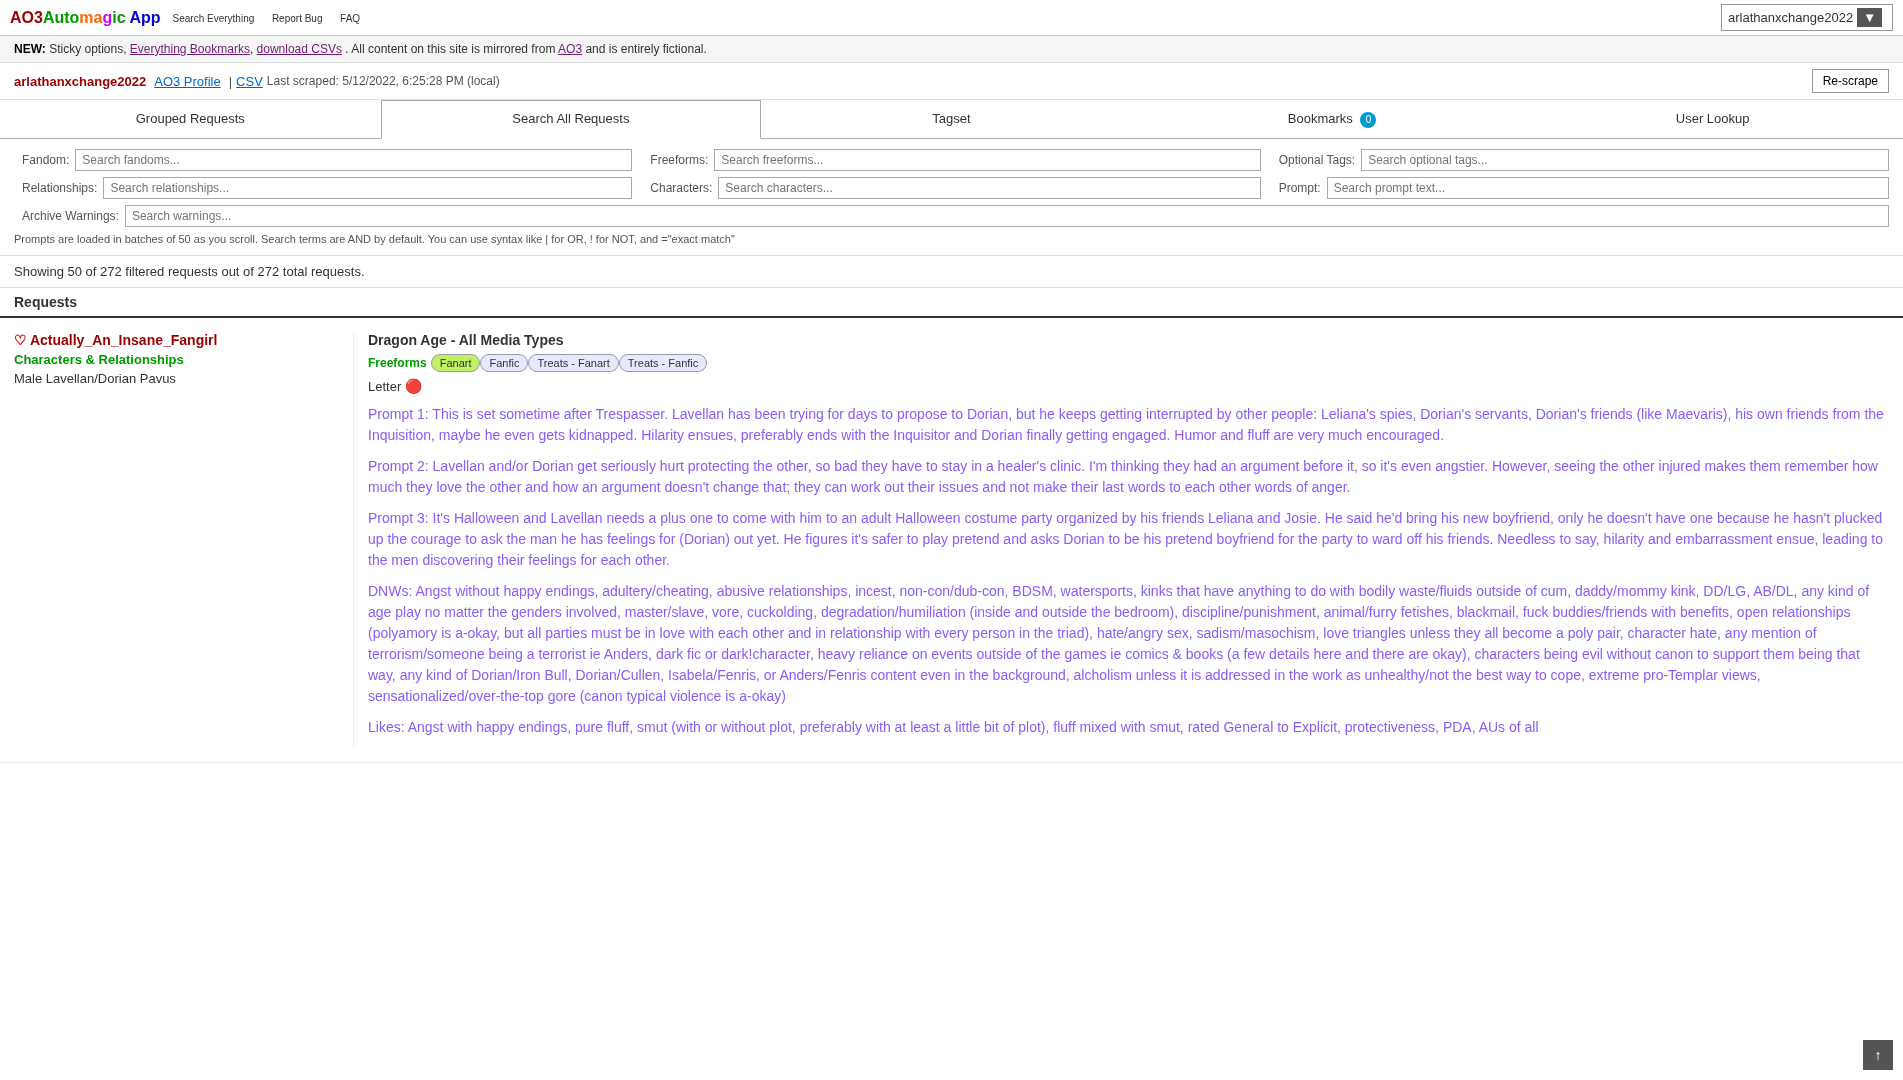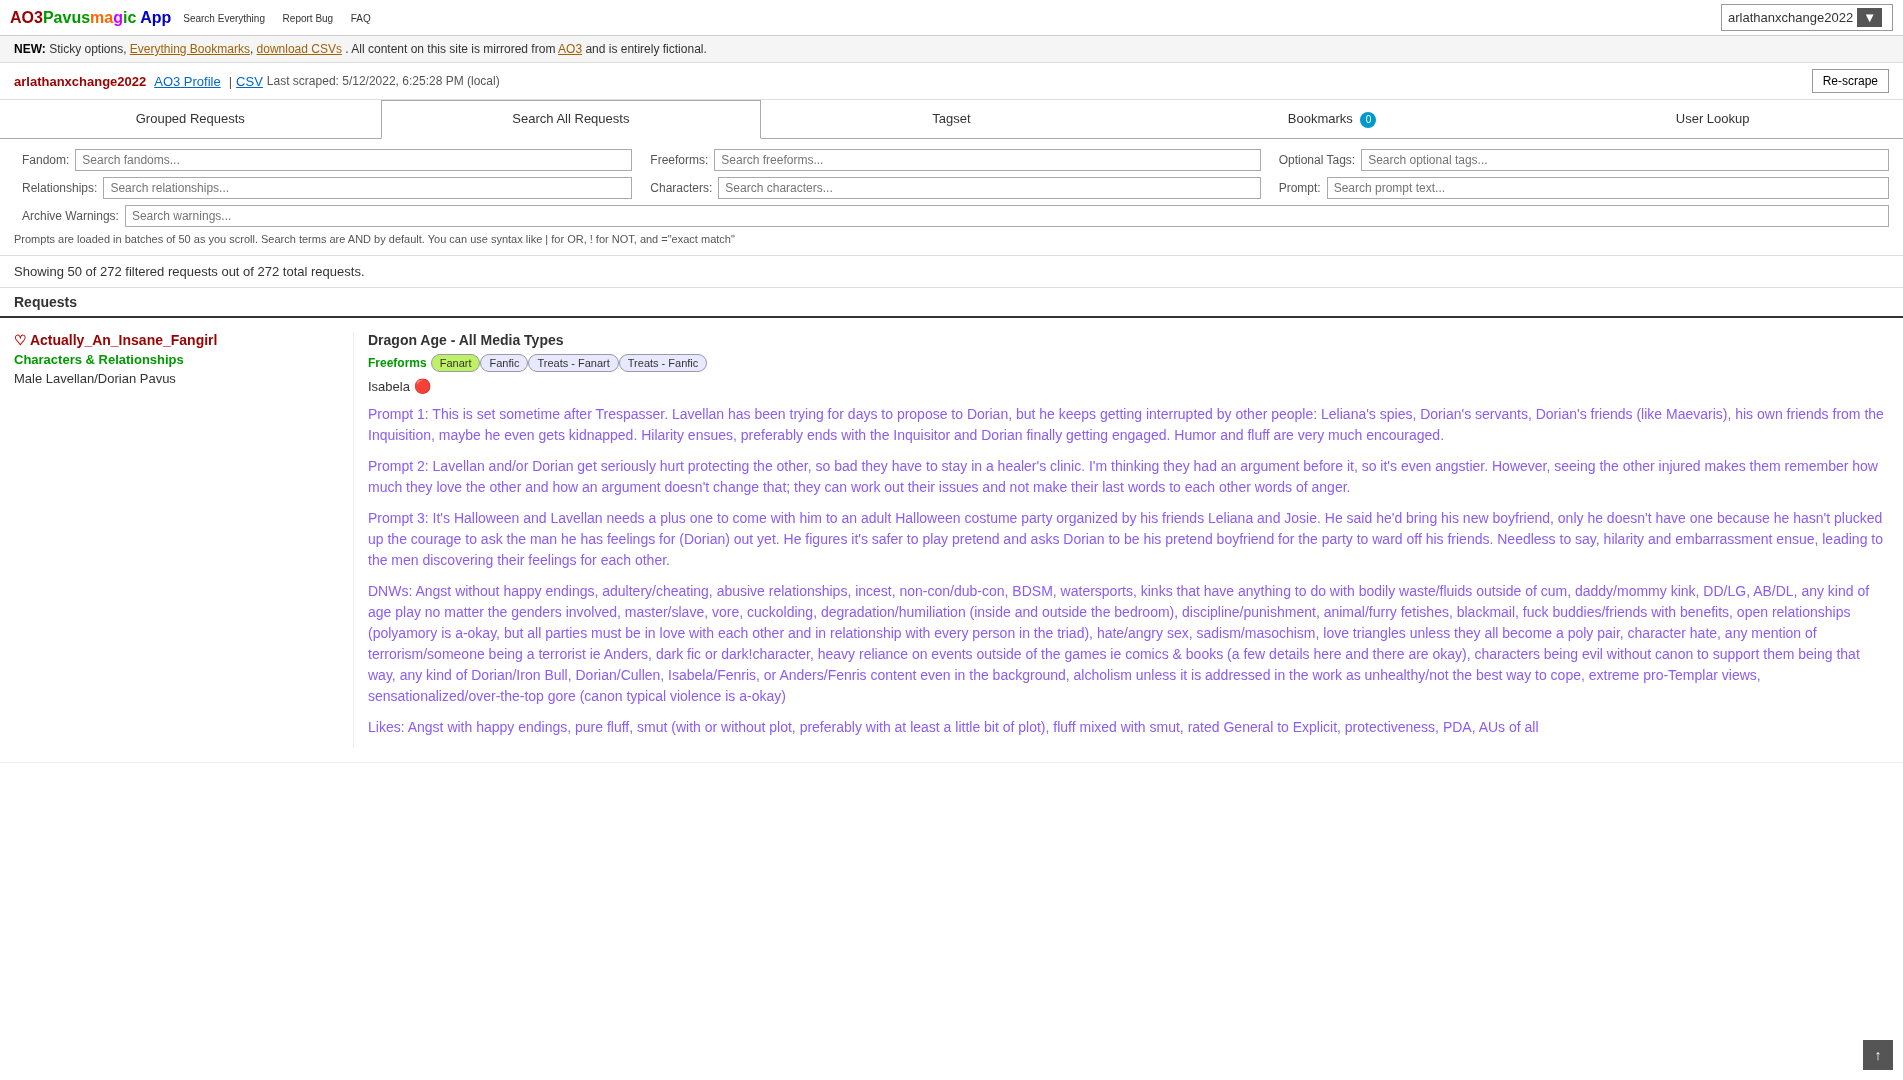--- a/index.html
+++ b/index.html
@@ -14,21 +14,21 @@
     #header .logo span.app { color: #00c; }
     #header nav a { color: #333; text-decoration: none; margin-right: 14px; font-size: 10px; }
     #header .user-section { margin-left: auto; display: flex; align-items: center; }
     #header .user-dropdown { border: 1px solid #999; padding: 3px 6px; font-size: 13px; background: #fff; display: flex; align-items: center; }
     #header .user-dropdown span { margin-right: 4px; }
     #header .user-dropdown .chevron { background: #555; color: #fff; padding: 2px 6px; cursor: pointer; }
 
     
     #new-banner { background: #f5f5f5; border-bottom: 1px solid #ddd; padding: 6px 14px; font-size: 12px; color: #333; }
     #new-banner strong { color: #000; }
-    #new-banner a { color: #a16207; }
+    #new-banner a { color: #701a75; }
 
     
     #profile-row { display: flex; align-items: center; padding: 6px 14px; border-bottom: 1px solid #ddd; }
     #profile-row .username { color: #900; font-weight: bold; font-size: 13px; margin-right: 8px; }
     #profile-row a { color: #06c; font-size: 13px; margin-right: 4px; }
     #profile-row .sep { margin: 0 4px; color: #555; }
     #profile-row .scrape-info { color: #555; font-size: 12px; margin-left: 0; }
     #profile-row .rescrape-btn { margin-left: auto; border: 1px solid #999; padding: 4px 10px; background: #fff; cursor: pointer; font-size: 12px; }
 
     
@@ -79,21 +79,21 @@
 
     .two-col { display: flex; }
     .left-col { width: 340px; min-width: 340px; padding-right: 14px; border-right: 1px solid #eee; }
     .right-col { flex: 1; padding-left: 14px; }
   </style>
 </head>
 <body>
 
 <div id="header">
   <div class="logo">
-    <span class="ao3">AO3</span><span class="auto">Pavus</span><span class="magic">ma</span><span style="color:#c0f">g</span><span style="color:#090">ic</span><span class="app"> App</span>
+    <span class="ao3">AO3</span><span class="auto">Auto</span><span class="magic">ma</span><span style="color:#c0f">g</span><span style="color:#090">ic</span><span class="app"> App</span>
   </div>
   <nav>
     <a href="#">Search Everything</a>
     <a href="#">Report Bug</a>
     <a href="#">FAQ</a>
   </nav>
   <div class="user-section">
     <div class="user-dropdown">
       <span>arlathanxchange2022</span>
       <span class="chevron">▼</span>
@@ -190,21 +190,21 @@
       <div class="right-col">
         <div class="fandom-title">Dragon Age - All Media Types</div>
         <div class="freeforms-row">
           <span class="freeforms-label">Freeforms</span>
           <span class="tag-pill fanart">Fanart</span>
           <span class="tag-pill fanfic">Fanfic</span>
           <span class="tag-pill treats">Treats - Fanart</span>
           <span class="tag-pill treats">Treats - Fanfic</span>
         </div>
         <div class="letter-row">
-          <span class="letter-label">Isabela</span>
+          <span class="letter-label">Letter</span>
           <span class="letter-badge">🔴</span>
         </div>
         <p class="prompt-text">Prompt 1: This is set sometime after Trespasser. Lavellan has been trying for days to propose to Dorian, but he keeps getting interrupted by other people: Leliana's spies, Dorian's servants, Dorian's friends (like Maevaris), his own friends from the Inquisition, maybe he even gets kidnapped. Hilarity ensues, preferably ends with the Inquisitor and Dorian finally getting engaged. Humor and fluff are very much encouraged.</p>
         <p class="prompt-text">Prompt 2: Lavellan and/or Dorian get seriously hurt protecting the other, so bad they have to stay in a healer's clinic. I'm thinking they had an argument before it, so it's even angstier. However, seeing the other injured makes them remember how much they love the other and how an argument doesn't change that; they can work out their issues and not make their last words to each other words of anger.</p>
         <p class="prompt-text">Prompt 3: It's Halloween and Lavellan needs a plus one to come with him to an adult Halloween costume party organized by his friends Leliana and Josie. He said he'd bring his new boyfriend, only he doesn't have one because he hasn't plucked up the courage to ask the man he has feelings for (Dorian) out yet. He figures it's safer to play pretend and asks Dorian to be his pretend boyfriend for the party to ward off his friends. Needless to say, hilarity and embarrassment ensue, leading to the men discovering their feelings for each other.</p>
         <p class="prompt-text">DNWs: Angst without happy endings, adultery/cheating, abusive relationships, incest, non-con/dub-con, BDSM, watersports, kinks that have anything to do with bodily waste/fluids outside of cum, daddy/mommy kink, DD/LG, AB/DL, any kind of age play no matter the genders involved, master/slave, vore, cuckolding, degradation/humiliation (inside and outside the bedroom), discipline/punishment, animal/furry fetishes, blackmail, fuck buddies/friends with benefits, open relationships (polyamory is a-okay, but all parties must be in love with each other and in relationship with every person in the triad), hate/angry sex, sadism/masochism, love triangles unless they all become a poly pair, character hate, any mention of terrorism/someone being a terrorist ie Anders, dark fic or dark!character, heavy reliance on events outside of the games ie comics &amp; books (a few details here and there are okay), characters being evil without canon to support them being that way, any kind of Dorian/Iron Bull, Dorian/Cullen, Isabela/Fenris, or Anders/Fenris content even in the background, alcholism unless it is addressed in the work as unhealthy/not the best way to cope, extreme pro-Templar views, sensationalized/over-the-top gore (canon typical violence is a-okay)</p>
         <p class="prompt-text">Likes: Angst with happy endings, pure fluff, smut (with or without plot, preferably with at least a little bit of plot), fluff mixed with smut, rated General to Explicit, protectiveness, PDA, AUs of all</p>
       </div>
     </div>
   </div>

